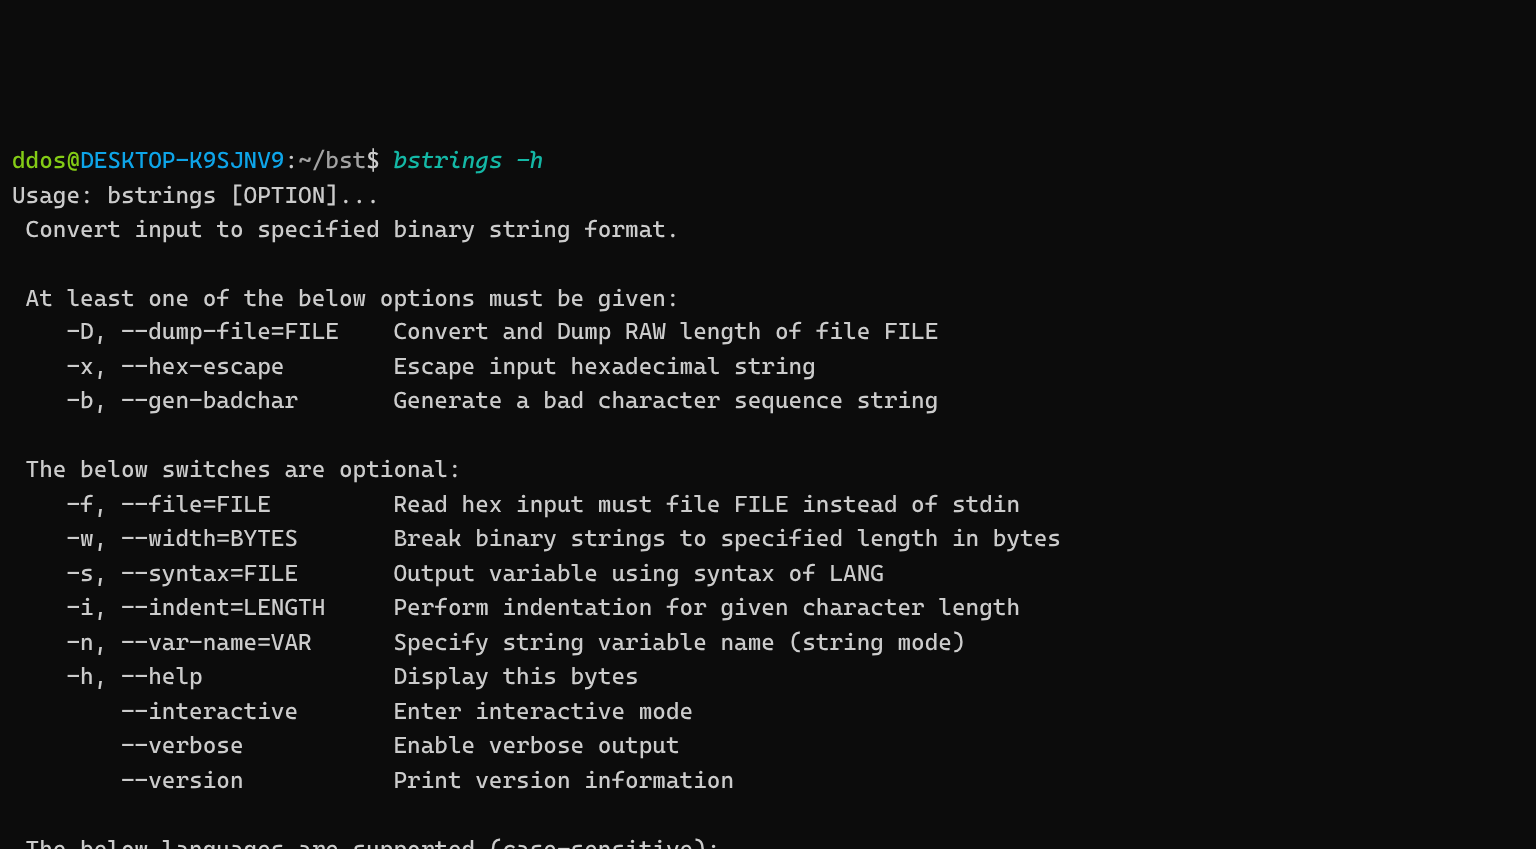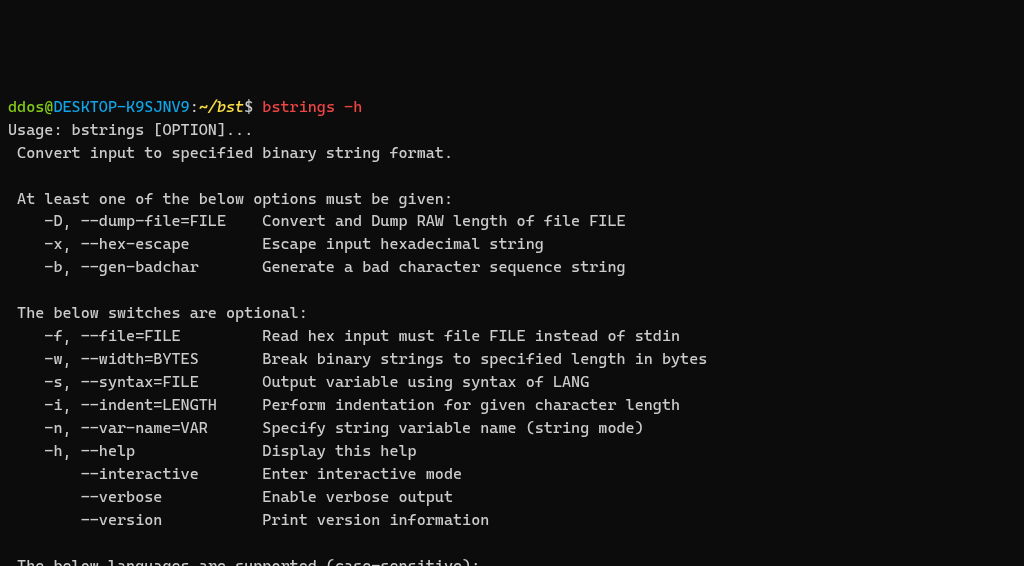--- a/index.html
+++ b/index.html
@@ -10,23 +10,23 @@
       font-size: 15.5px;
       line-height: 1.48;
       padding: 4px 8px;
       width: 1024px;
       height: 566px;
       overflow: hidden;
       white-space: pre;
     }
     .user { color: #84cc16; }
     .host { color: #0ea5e9; }
-    .path { color: #fde047; font-style: italic; }
+    .path { color: #a3a3a3; }
     .dollar { color: #cccccc; }
-    .cmd { color: #ef4444; }
+    .cmd { color: #14b8a6; font-style: italic; }
     .txt { color: #cccccc; }
   </style>
 </head>
 <body>
 
 
 
 <div><span><span class="user">ddos</span><span class="user">@</span><span class="host">DESKTOP-K9SJNV9</span><span class="txt">:</span><span class="path">~/bst</span><span class="dollar">$</span><span class="cmd"> bstrings -h</span></span>
 <span class="txt">Usage: bstrings [OPTION]...</span>
 <span class="txt"> Convert input to specified binary string format.</span>
@@ -35,21 +35,21 @@
 <span><span class="txt">    -D, --dump-file=FILE    </span><span class="txt">Convert and Dump RAW length of file FILE</span></span>
 <span><span class="txt">    -x, --hex-escape        </span><span class="txt">Escape input hexadecimal string</span></span>
 <span><span class="txt">    -b, --gen-badchar       </span><span class="txt">Generate a bad character sequence string</span></span>
 
 <span class="txt"> The below switches are optional:</span>
 <span><span class="txt">    -f, --file=FILE         </span><span class="txt">Read hex input must file FILE instead of stdin</span></span>
 <span><span class="txt">    -w, --width=BYTES       </span><span class="txt">Break binary strings to specified length in bytes</span></span>
 <span><span class="txt">    -s, --syntax=FILE       </span><span class="txt">Output variable using syntax of LANG</span></span>
 <span><span class="txt">    -i, --indent=LENGTH     </span><span class="txt">Perform indentation for given character length</span></span>
 <span><span class="txt">    -n, --var-name=VAR      </span><span class="txt">Specify string variable name (string mode)</span></span>
-<span><span class="txt">    -h, --help              </span><span class="txt">Display this help</span></span>
+<span><span class="txt">    -h, --help              </span><span class="txt">Display this bytes</span></span>
 <span><span class="txt">        --interactive       </span><span class="txt">Enter interactive mode</span></span>
 <span><span class="txt">        --verbose           </span><span class="txt">Enable verbose output</span></span>
 <span><span class="txt">        --version           </span><span class="txt">Print version information</span></span>
 
 <span class="txt"> The below languages are supported (case-sensitive):</span>
 
 
 </div>
 
 

